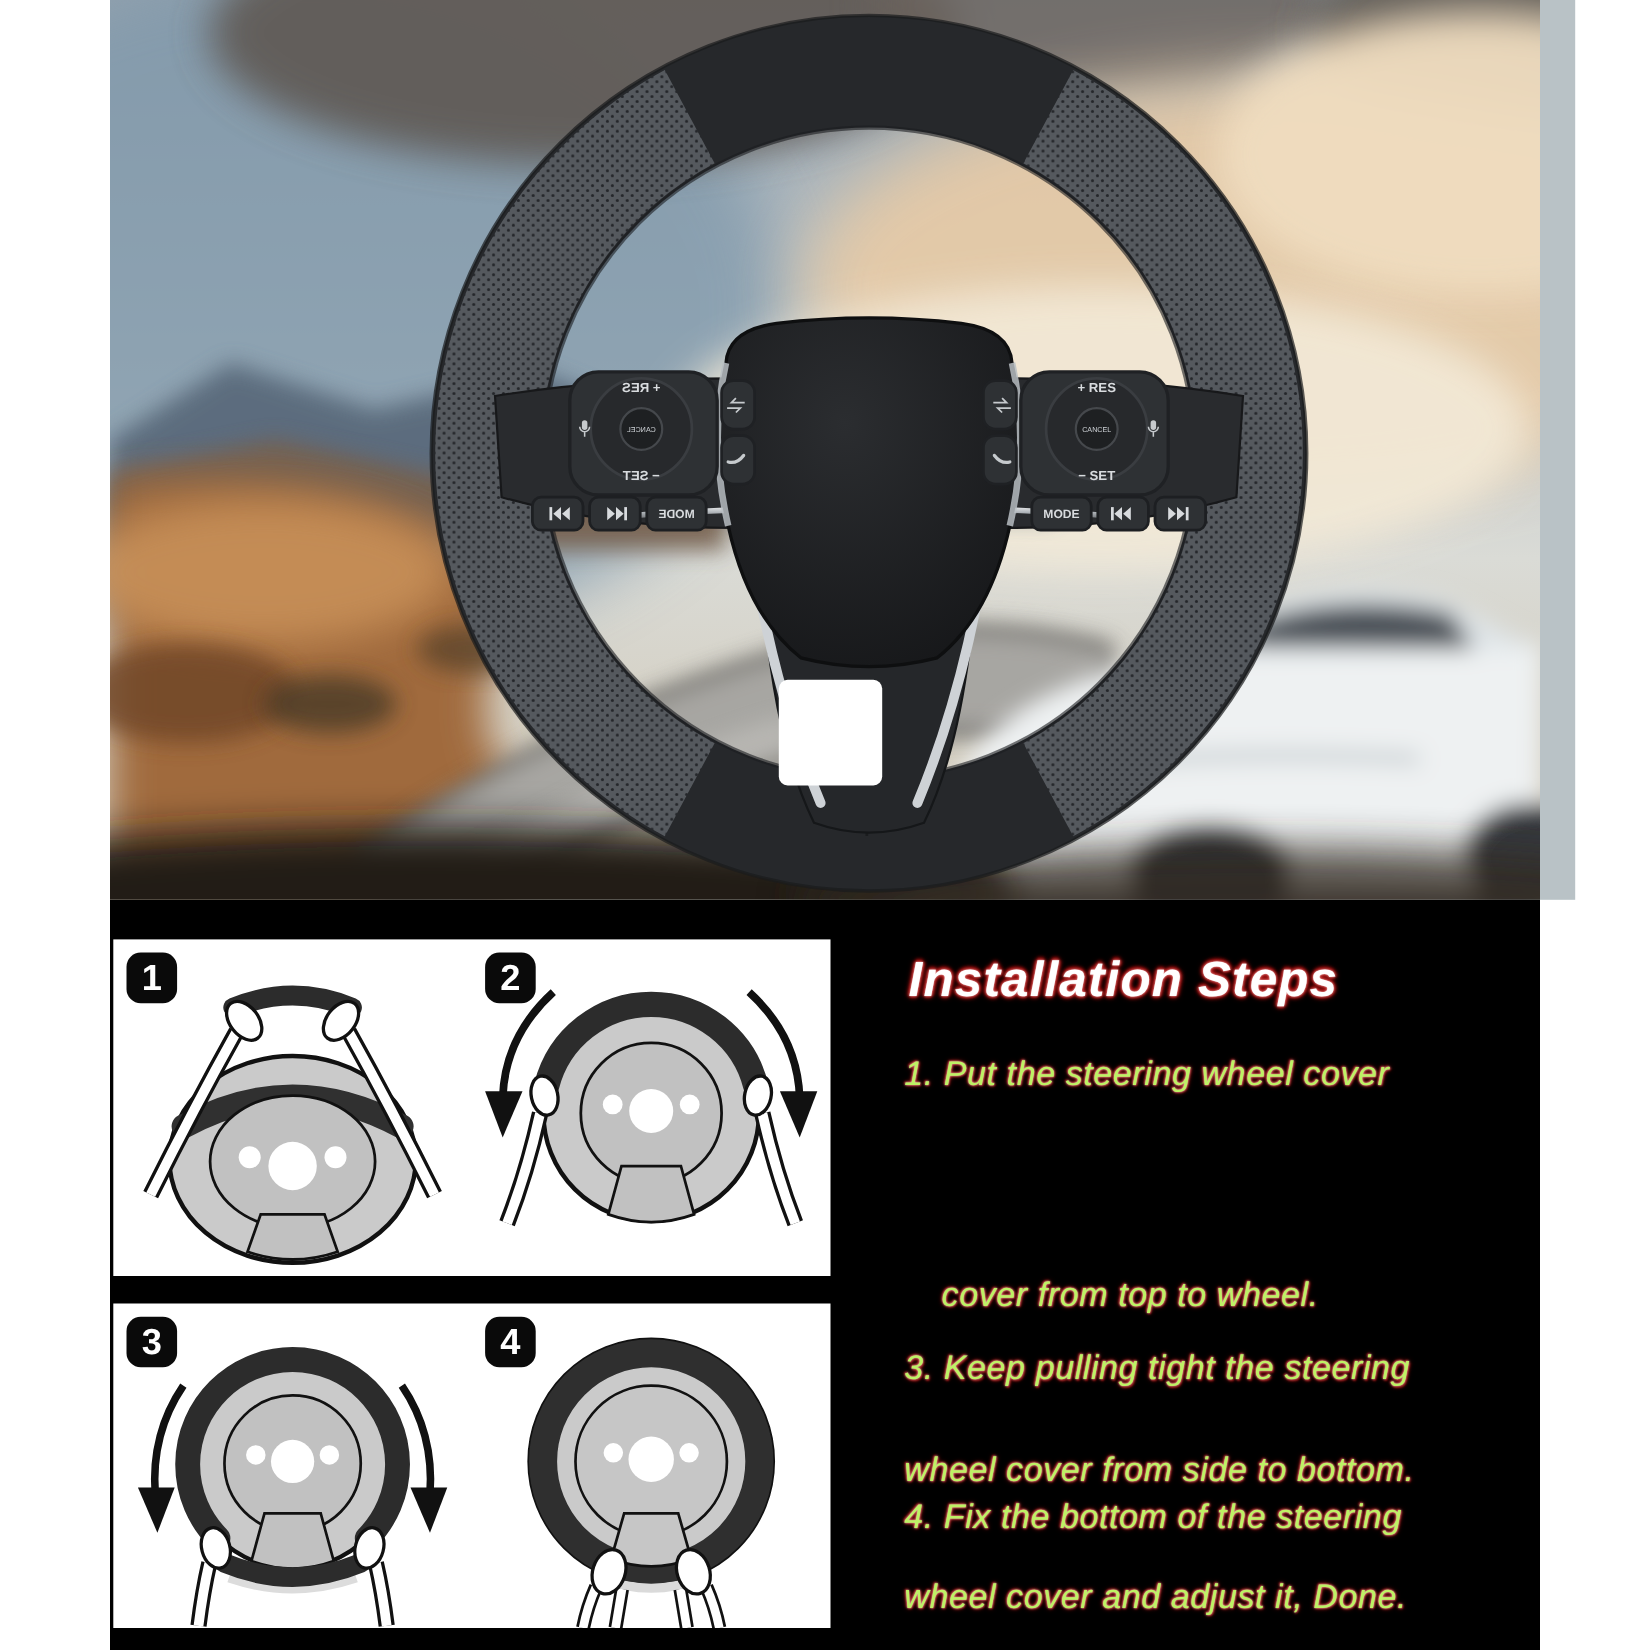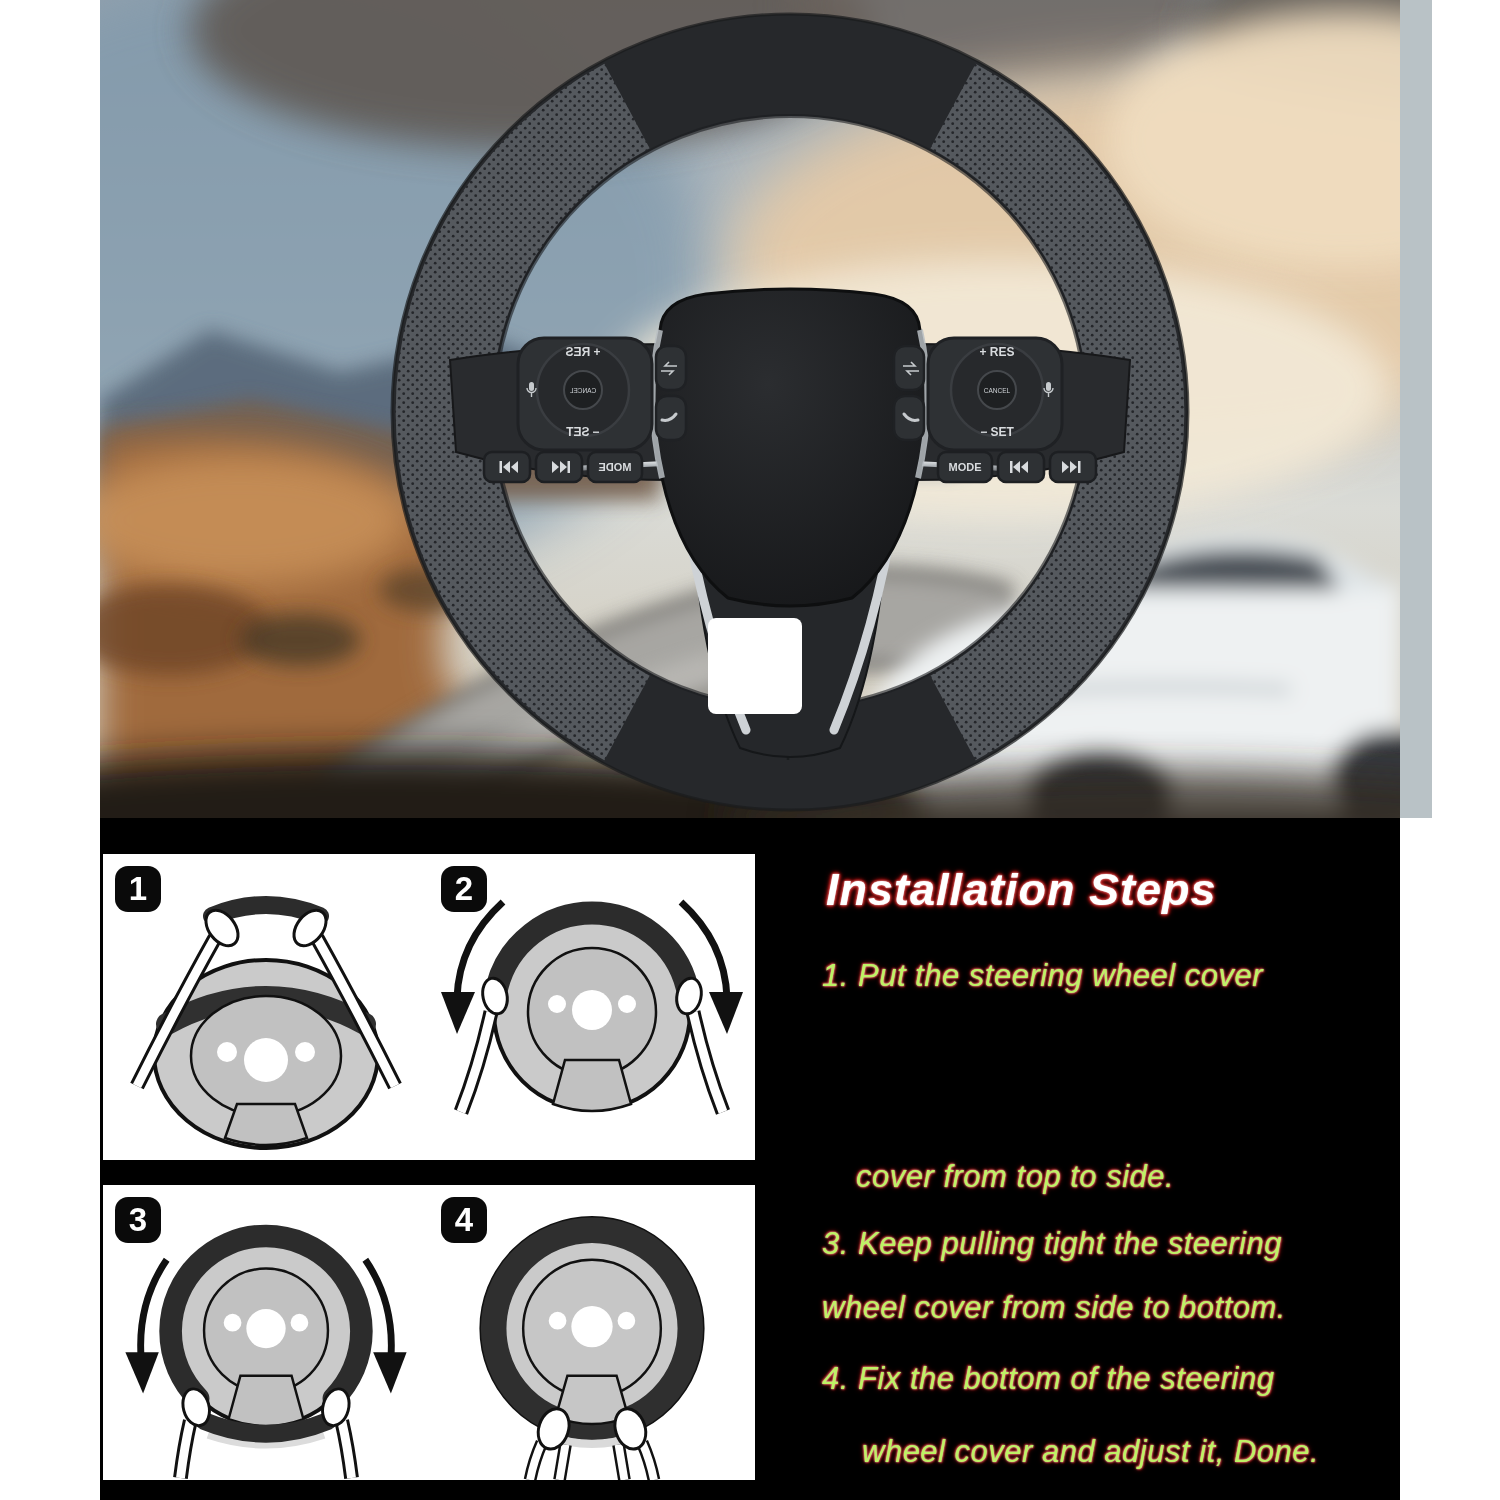--- a/index.html
+++ b/index.html
@@ -20,22 +20,22 @@
          display:flex;align-items:center;justify-content:center;z-index:2;}
   .title{position:absolute;left:726px;top:46px;margin:0;font-size:45px;font-weight:bold;
          letter-spacing:1px;color:#ffffff;white-space:nowrap;
          text-shadow:0 0 2px #ffd9d9,0 0 6px #c01818,2px 0 3px #8d0f0f,-2px 0 3px #8d0f0f,
                      0 2px 3px #8d0f0f,0 -2px 3px #8d0f0f;font-style:italic;}
   .sline{position:absolute;margin:0;font-size:31px;font-style:italic;font-weight:normal;color:#bef264;
          white-space:nowrap;letter-spacing:.5px;
          text-shadow:0 0 2px #ffdede,0 0 5px #b31414,1px 1px 2px #8d0f0f,-1px -1px 2px #8d0f0f;}
   .t1{left:722px;top:140px;} .t2{left:722px;top:204px;}
   .t3{left:722px;top:277px;} .t4{left:756px;top:341px;}
-  .t5{left:722px;top:408px;} .t6{left:722px;top:472px;}
-  .t7{left:722px;top:543px;} .t8{left:722px;top:616px;margin-left:40px;}
+  .t5{left:722px;top:408px;} .t6{left:722px;top:500px;}
+  .t7{left:722px;top:543px;} .t8{left:722px;top:616px;}
 </style>
 </head>
 <body>
 
 <div class="canvas">
 
   <div class="photo">
 
     <svg width="1300" height="818" viewBox="0 0 1300 818">
       <defs>
@@ -280,19 +280,19 @@
             <path d="M190,264 L196,300" stroke="#111" stroke-width="13" fill="none"></path>
             <path d="M190,264 L196,300" stroke="#fff" stroke-width="8" fill="none"></path>
             <ellipse cx="202" cy="248" rx="15" ry="21" transform="rotate(-18 202 248)" fill="#fff" stroke="#111" stroke-width="3"></ellipse>
           </g>
         </svg>
       </div>
     </div>
 
     <h1 class="title">Installation Steps</h1>
     <p class="sline t1">1. Put the steering wheel cover</p>
-    <p class="sline t4">cover from top to side.</p>
+    <p class="sline t4">cover from top to wheel.</p>
     <p class="sline t5">3. Keep pulling tight the steering</p>
     <p class="sline t6">wheel cover from side to bottom.</p>
     <p class="sline t7">4. Fix the bottom of the steering</p>
     <p class="sline t8">wheel cover and adjust it, Done.</p>
   </div>
 </div>
 
 </body></html>

